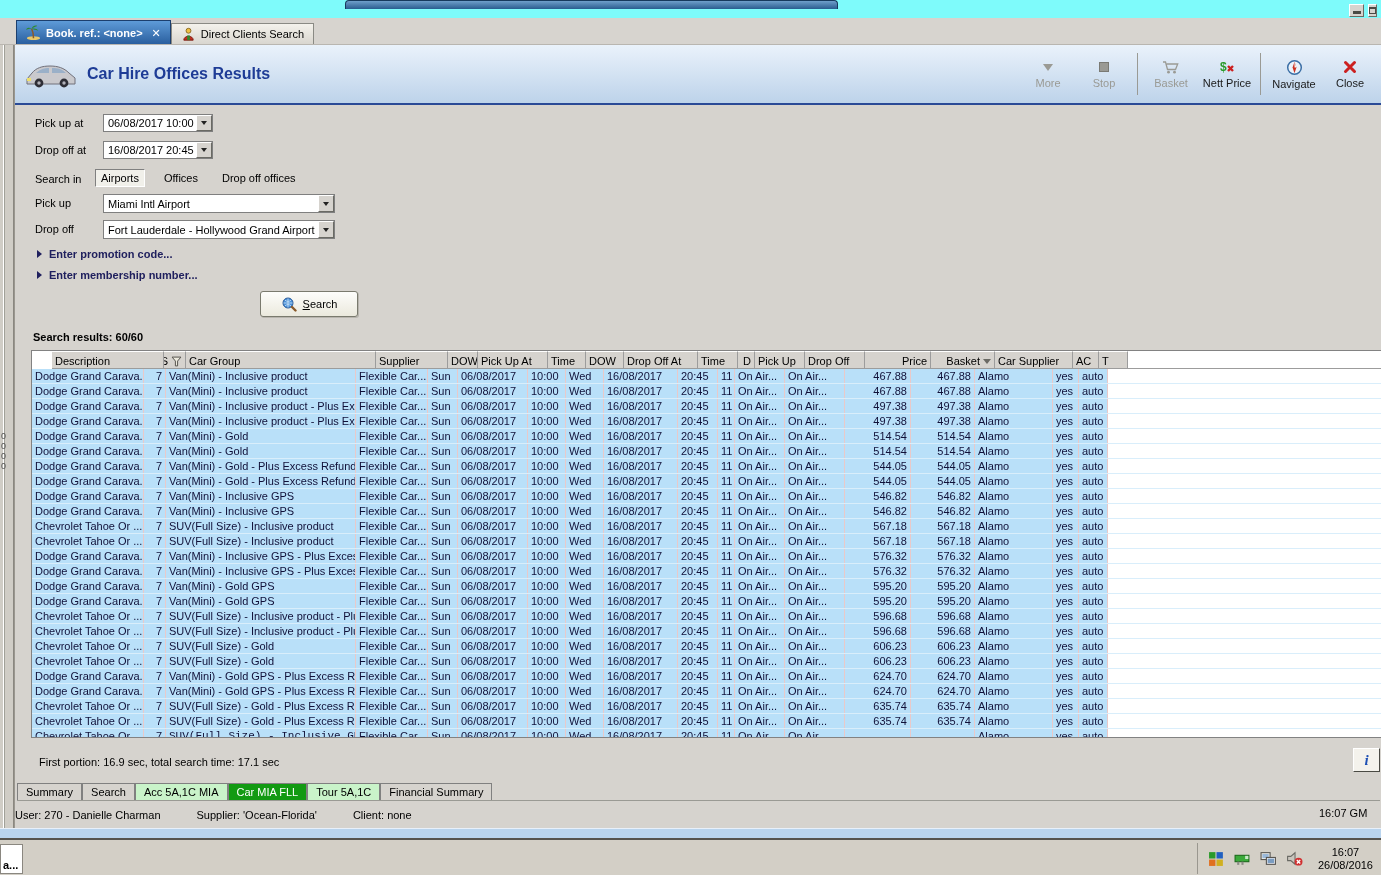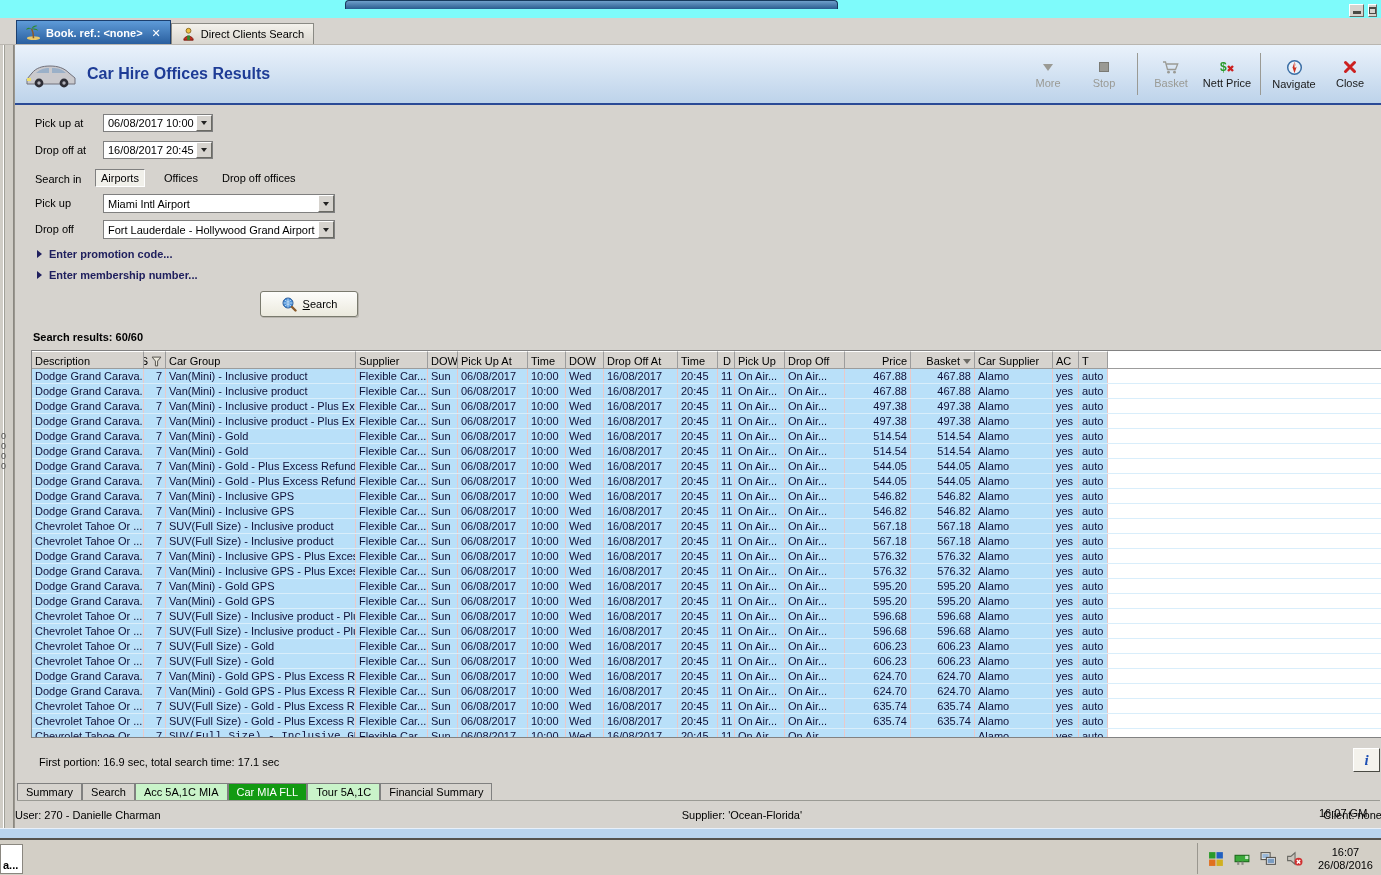--- a/index.html
+++ b/index.html
@@ -67,21 +67,21 @@
   .timing { position:absolute; left:24px; top:711px; }
   .infobtn { position:absolute; left:1338px; top:703px; width:27px; height:24px; background:#f4f2ec; border:1px solid; border-color:#fff #4a4a44 #4a4a44 #fff; color:#1e50b4; font-family:"Liberation Serif","DejaVu Serif",serif; font-weight:bold; font-style:italic; font-size:15px; display:flex; align-items:center; justify-content:center; }
 
   
   .btabs { position:absolute; left:2px; top:738px; width:1363px; height:18px; border-bottom:1px solid #9a9a94; display:flex; align-items:stretch; }
   .btab { padding:2px 8px 0 8px; border:1px solid #808080; border-bottom:none; background:#d6d3ce; white-space:nowrap; }
   .btab.green-light { background:#c9f3c9; }
   .btab.green-active { background:#129a12; color:#fff; }
 
   
-  .statusbar { position:absolute; left:0; top:757px; width:1367px; height:26px; display:flex; align-items:center; justify-content:space-between; gap:22px;border-radius:10px; }
+  .statusbar { position:absolute; left:0; top:757px; width:1367px; height:26px; display:flex; align-items:center; justify-content:flex-start; gap:36px;border-radius:10px; }
   .status-right { position:absolute; right:0px; top:762px; width:62px; overflow:hidden; white-space:nowrap; }
 
   
   .winedge { position:absolute; left:0; top:828px; width:1381px; height:10px; background:#b9d4ee; border-top:1px solid #e8f0fa; }
   .taskbar { position:absolute; left:0; top:838px; width:1381px; height:37px; background:#d3cfc6; border-top:2px solid #55534e; }
   .taskbtn { position:absolute; left:0; top:4px; width:23px; height:30px; background:#fff; border:1px solid #8a8780; font-weight:bold; display:flex; align-items:flex-end; padding:2px; }
   .tray { position:absolute; right:2px; top:3px; height:31px; display:flex; align-items:center; gap:9px; border-left:1px solid #9a978f; padding-left:10px; }
   .trayicon { width:17px; height:17px; display:inline-block; }
   .clock { text-align:center; line-height:13px; padding:0 6px; }
   svg { display:block; }
@@ -269,21 +269,21 @@
           <path d="M11 11 L14.5 14.5" stroke="#8a5a2a" stroke-width="2.4" stroke-linecap="round"></path>
         </svg>
       </span>
       <span class="blabel">Search</span>
     </div>
 
     <div class="results-label">Search results: 60/60</div>
 
     <div class="tablepanel">
       <div class="thead">
-          <div class="th" style="width: 112px; flex: 0 0 auto;">
+          <div class="th" style="width: 112px; flex: 0 0 auto; margin-left: 20px;">
             <span class="thlbl">Description</span>
           </div>
           <div class="th r" style="width: 22px; flex: 0 0 auto;">
             <span class="thlbl">S</span>
             <span>
               <svg width="11" height="11" viewBox="0 0 10 10">
                 <path d="M1 1 H9 L6 4.6 V9 L4 9 V4.6 Z" fill="#eceade" stroke="#55534e" stroke-width="0.9"></path>
               </svg>
             </span>
           </div>

